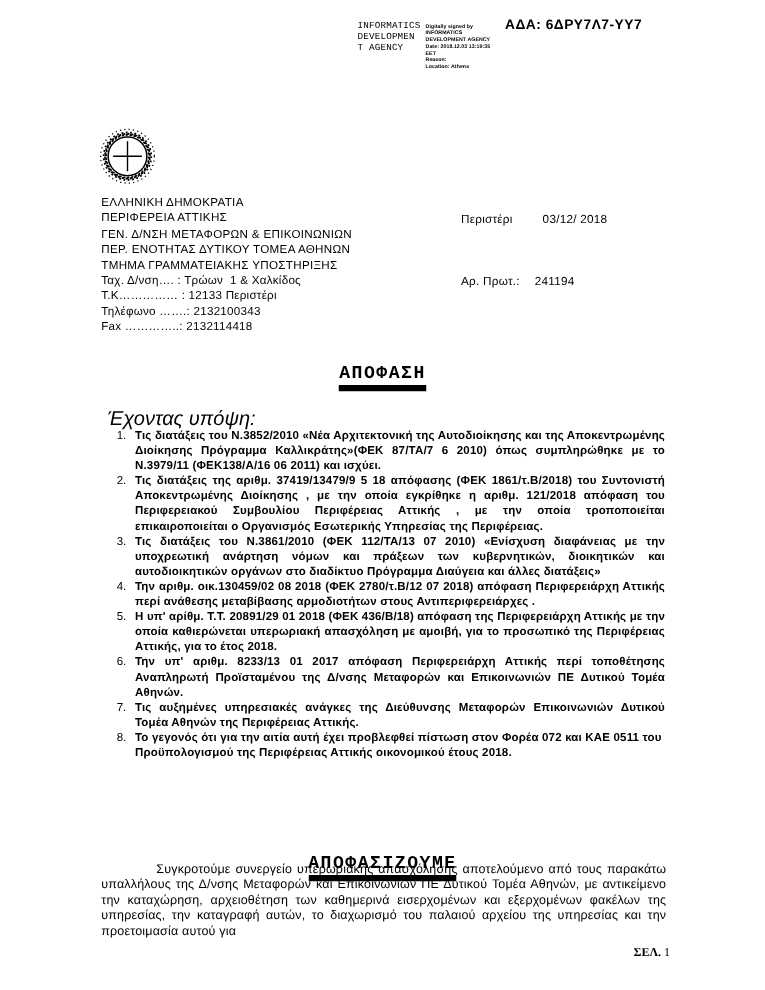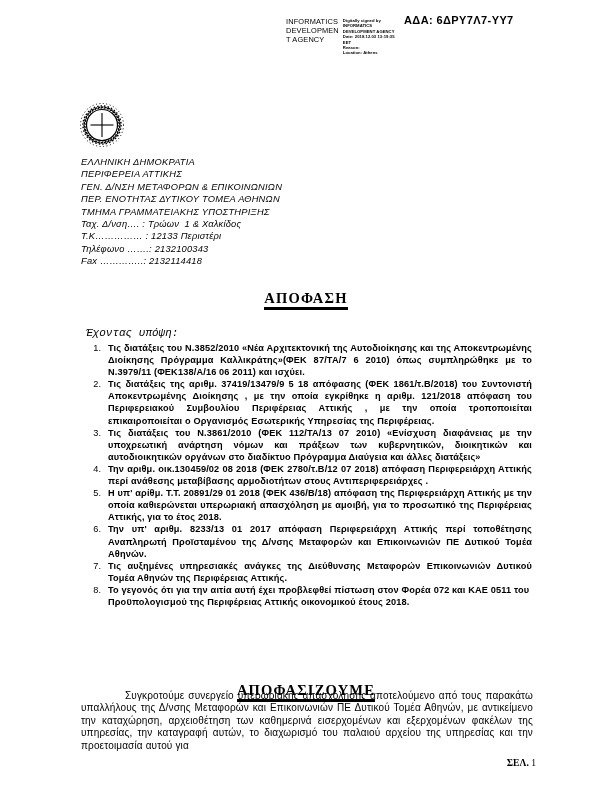--- a/index.html
+++ b/index.html
@@ -37,21 +37,21 @@
   }
   .stamp-block {
     position: absolute;
     left: 0px;
     top: 3px;
     display: flex;
     align-items: flex-start;
     gap: 4px;
   }
   .stamp-big {
-    font-family: Liberation Sans, sans-serif;
+    font-family: Liberation Mono, monospace;
     font-size: 7.4px;
     line-height: 9.2px;
     letter-spacing: 0.15px;
     white-space: pre-line;
     font-weight: 400;
   }
   .stamp-small {
     font-family: "Liberation Sans", sans-serif;
     font-size: 4.2px;
     line-height: 5.4px;
@@ -69,21 +69,20 @@
     width: 52px;
     height: 50px;
   }
 
   
   .letterhead {
     position: absolute;
     left: 81px;
     top: 156px;
     width: 270px;
-    font-style: italic;
   }
   .lh-line {
     font-size: 9.3px;
     line-height: 12.4px;
     letter-spacing: 0.25px;
     white-space: nowrap;
   }
   .lh-contact {
     font-size: 9.3px;
     line-height: 12.4px;
@@ -111,33 +110,34 @@
   .doc-heading {
     position: absolute;
     width: 612px;
     text-align: center;
     font-family: "Liberation Serif", serif;
     font-size: 14.5px;
     font-weight: 700;
     letter-spacing: 1.2px;
   }
   .doc-heading span {
-    border-bottom: 3px solid #000000;
+    border-bottom: 5px solid #000000;
     padding-bottom: 1px;
+    font-family: Liberation Mono, monospace;
   }
   #heading-apofasi { top: 290px; }
   #heading-apofasizoume { top: 682px; }
 
   
   .preamble {
     position: absolute;
     left: 86px;
     top: 327px;
-    font-family: Liberation Mono, monospace;
-    font-size: 11px;
+    font-family: Liberation Sans, sans-serif;
+    font-size: 16px;
     font-style: italic;
   }
 
   .items {
     position: absolute;
     left: 86px;
     top: 342px;
     width: 446px;
   }
   .item {
@@ -270,20 +270,29 @@
     <div class="lh-line">ΠΕΡΙΦΕΡΕΙΑ ΑΤΤΙΚΗΣ</div>
     <div class="lh-line">ΓΕΝ. Δ/ΝΣΗ ΜΕΤΑΦΟΡΩΝ &amp; ΕΠΙΚΟΙΝΩΝΙΩΝ</div>
     <div class="lh-line">ΠΕΡ. ΕΝΟΤΗΤΑΣ ΔΥΤΙΚΟΥ ΤΟΜΕΑ  ΑΘΗΝΩΝ</div>
     <div class="lh-line">ΤΜΗΜΑ ΓΡΑΜΜΑΤΕΙΑΚΗΣ ΥΠΟΣΤΗΡΙΞΗΣ</div>
     <div class="lh-contact serif-ital">Ταχ. Δ/νση…. : Τρώων  1 &amp; Χαλκίδος</div>
     <div class="lh-contact">Τ.Κ…………… : 12133 Περιστέρι</div>
     <div class="lh-contact">Τηλέφωνο …….: 2132100343</div>
     <div class="lh-contact">Fax …………..: 2132114418</div>
   </div>
 
+  <div class="rightblock">
+    <div class="rb-row">
+      <span class="rb-label">Περιστέρι</span><span style="display:inline-block;width:24px"></span><span class="rb-value">03/12/ 2018</span>
+    </div>
+    <div class="rb-spacer"></div>
+    <div class="rb-row">
+      <span class="rb-label">Αρ. Πρωτ.:</span><span style="display:inline-block;width:12px"></span><span class="rb-value">241194</span>
+    </div>
+  </div>
 
   <div class="doc-heading" id="heading-apofasi">
     <span>ΑΠΟΦΑΣΗ</span>
   </div>
 
   <div class="preamble">Έχοντας υπόψη:</div>
 
   <div class="items">
     <div class="item">
       <div class="item-num">1.</div>

